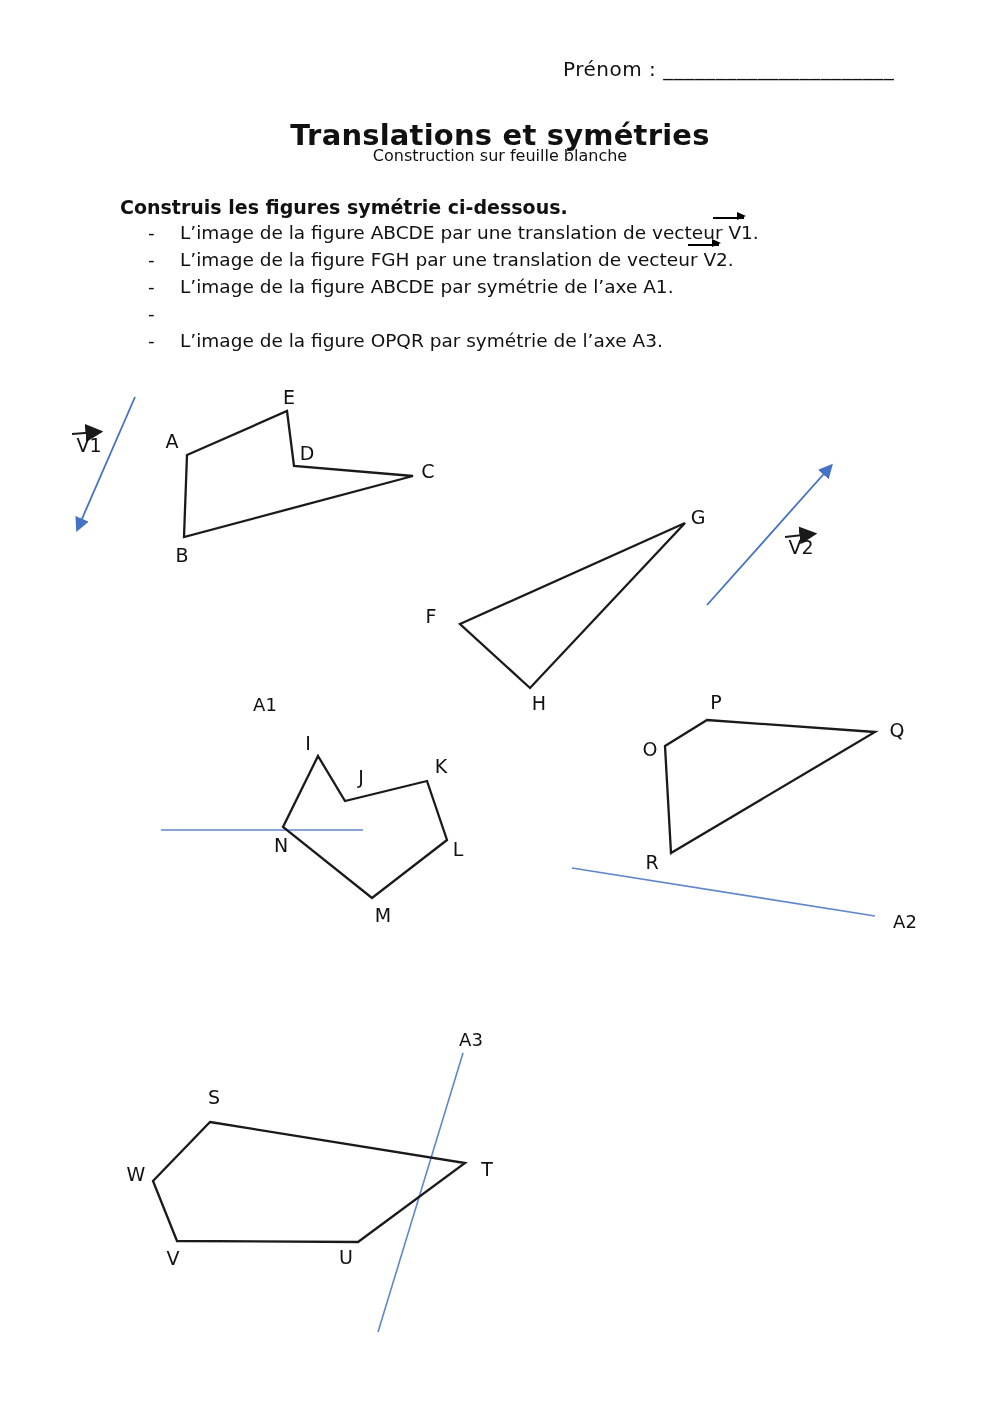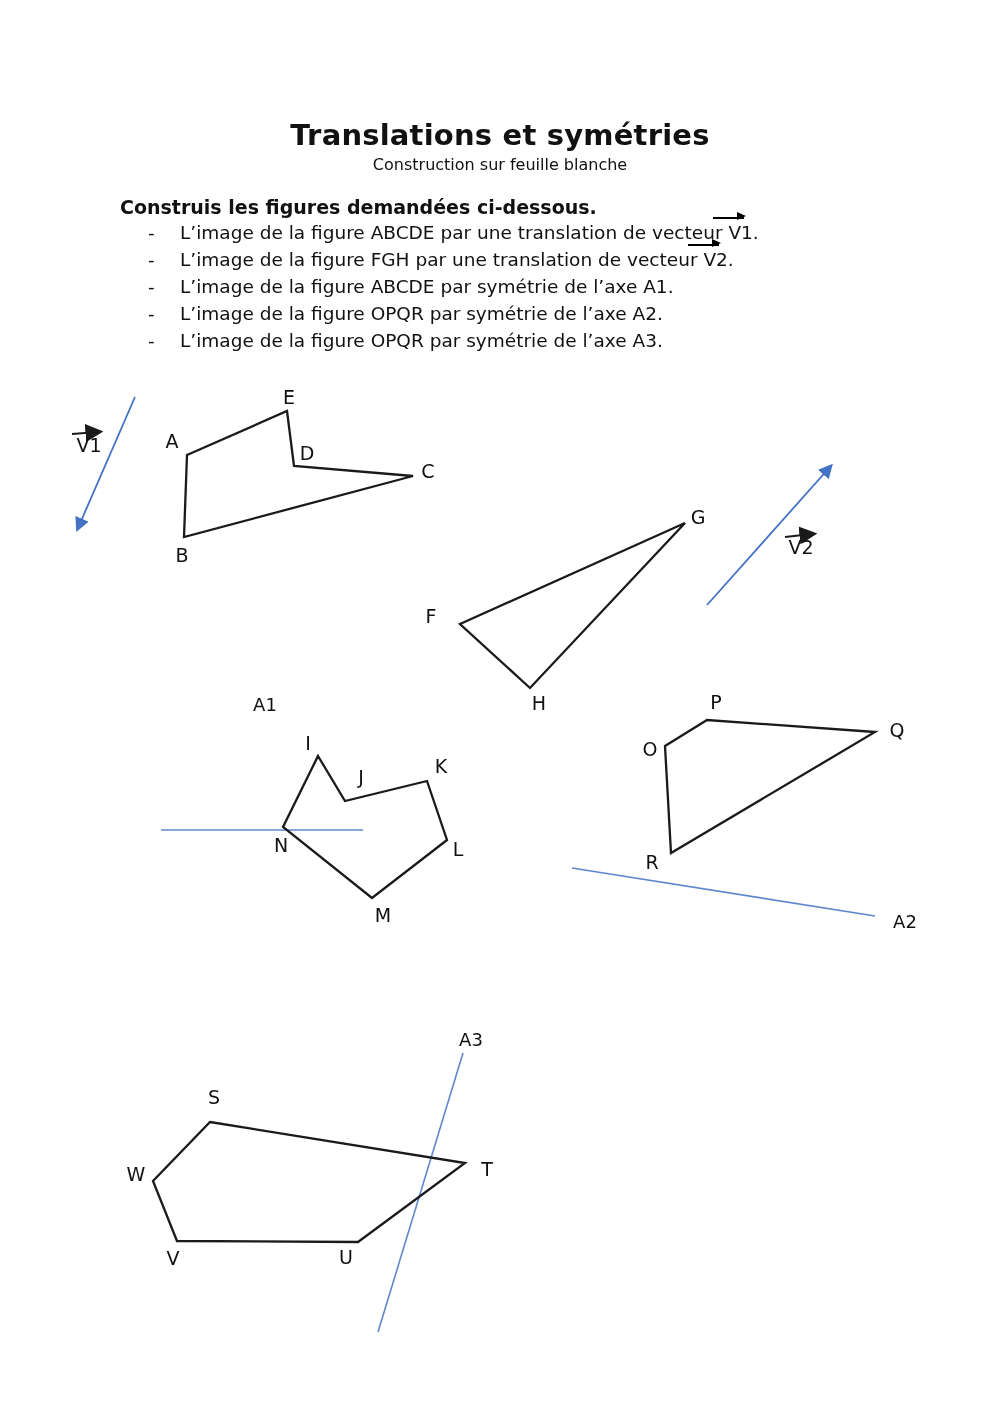--- a/index.html
+++ b/index.html
@@ -3,62 +3,65 @@
 <meta charset="utf-8">
 <style>
   html,body{margin:0;padding:0;background:#ffffff;}
   #page{
     position:relative;width:1000px;height:1415px;background:#ffffff;overflow:hidden;
     font-family:"DejaVu Sans","Liberation Sans",sans-serif;color:#111;
   }
   .abs{position:absolute;}
   #prenom-row{top:57px;left:563px;font-size:20px;white-space:nowrap;letter-spacing:.5px;}
   #doc-title{top:118px;left:0;width:1000px;text-align:center;font-size:29px;font-weight:bold;letter-spacing:.2px;}
-  #doc-subtitle{top:155px;left:0;width:1000px;text-align:center;font-size:16px;}
+  #doc-subtitle{top:146px;left:0;width:1000px;text-align:center;font-size:16px;}
   #instr-heading{top:196px;left:120px;font-size:19px;font-weight:bold;}
   #instr-list{top:219px;left:148px;font-size:18.5px;}
   .instr-item{display:flex;line-height:27px;white-space:nowrap;}
   .dash{width:32px;flex:0 0 32px;}
   
   .vec{position:relative;display:inline-block;}
   .vec::before{content:"";position:absolute;left:-15px;right:9px;top:-2px;border-top:2px solid #000;}
   .vec::after{content:"";position:absolute;left:9px;top:-7px;
     border-left:9px solid #000;border-top:4px solid transparent;border-bottom:4px solid transparent;}
   .vec:empty{display:none;}
   svg#figures{position:absolute;left:0;top:0;width:1000px;height:1415px;}
   svg text{font-family:"DejaVu Sans","Liberation Sans",sans-serif;font-size:19px;fill:#111;}
   svg text.axis{font-size:18px;}
 </style>
 </head>
 <body>
 
 <div id="page">
 
+  <div class="abs" id="prenom-row">
+    <span>Prénom :</span>
+    <span>______________________</span>
+  </div>
 
   <div class="abs" id="doc-title">Translations et symétries</div>
   <div class="abs" id="doc-subtitle">Construction sur feuille blanche</div>
 
-  <div class="abs" id="instr-heading">Construis les figures demandées ci-dessous.</div>
+  <div class="abs" id="instr-heading">Construis les figures symétrie ci-dessous.</div>
 
   <div class="abs" id="instr-list">
     <div class="instr-item">
       <span class="dash">-</span>
       <span><span>L’image de la figure ABCDE par une translation de vecteur </span><span class="vec">V1</span><span>.</span></span>
     </div>
     <div class="instr-item">
       <span class="dash">-</span>
       <span><span>L’image de la figure FGH par une translation de vecteur </span><span class="vec">V2</span><span>.</span></span>
     </div>
     <div class="instr-item">
       <span class="dash">-</span>
       <span><span>L’image de la figure ABCDE par symétrie de l’axe A1.</span><span></span></span>
     </div>
     <div class="instr-item">
       <span class="dash">-</span>
-      <span><span>L’image de la figure OPQR par symétrie de l’axe A2.</span><span></span></span>
     </div>
     <div class="instr-item">
       <span class="dash">-</span>
       <span><span>L’image de la figure OPQR par symétrie de l’axe A3.</span><span></span></span>
     </div>
   </div>
 
   <svg id="figures" viewBox="0 0 1000 1415">
     <defs>
       <marker id="blueHead" viewBox="0 0 10 10" refX="7" refY="5" markerWidth="8" markerHeight="8" orient="auto-start-reverse">

